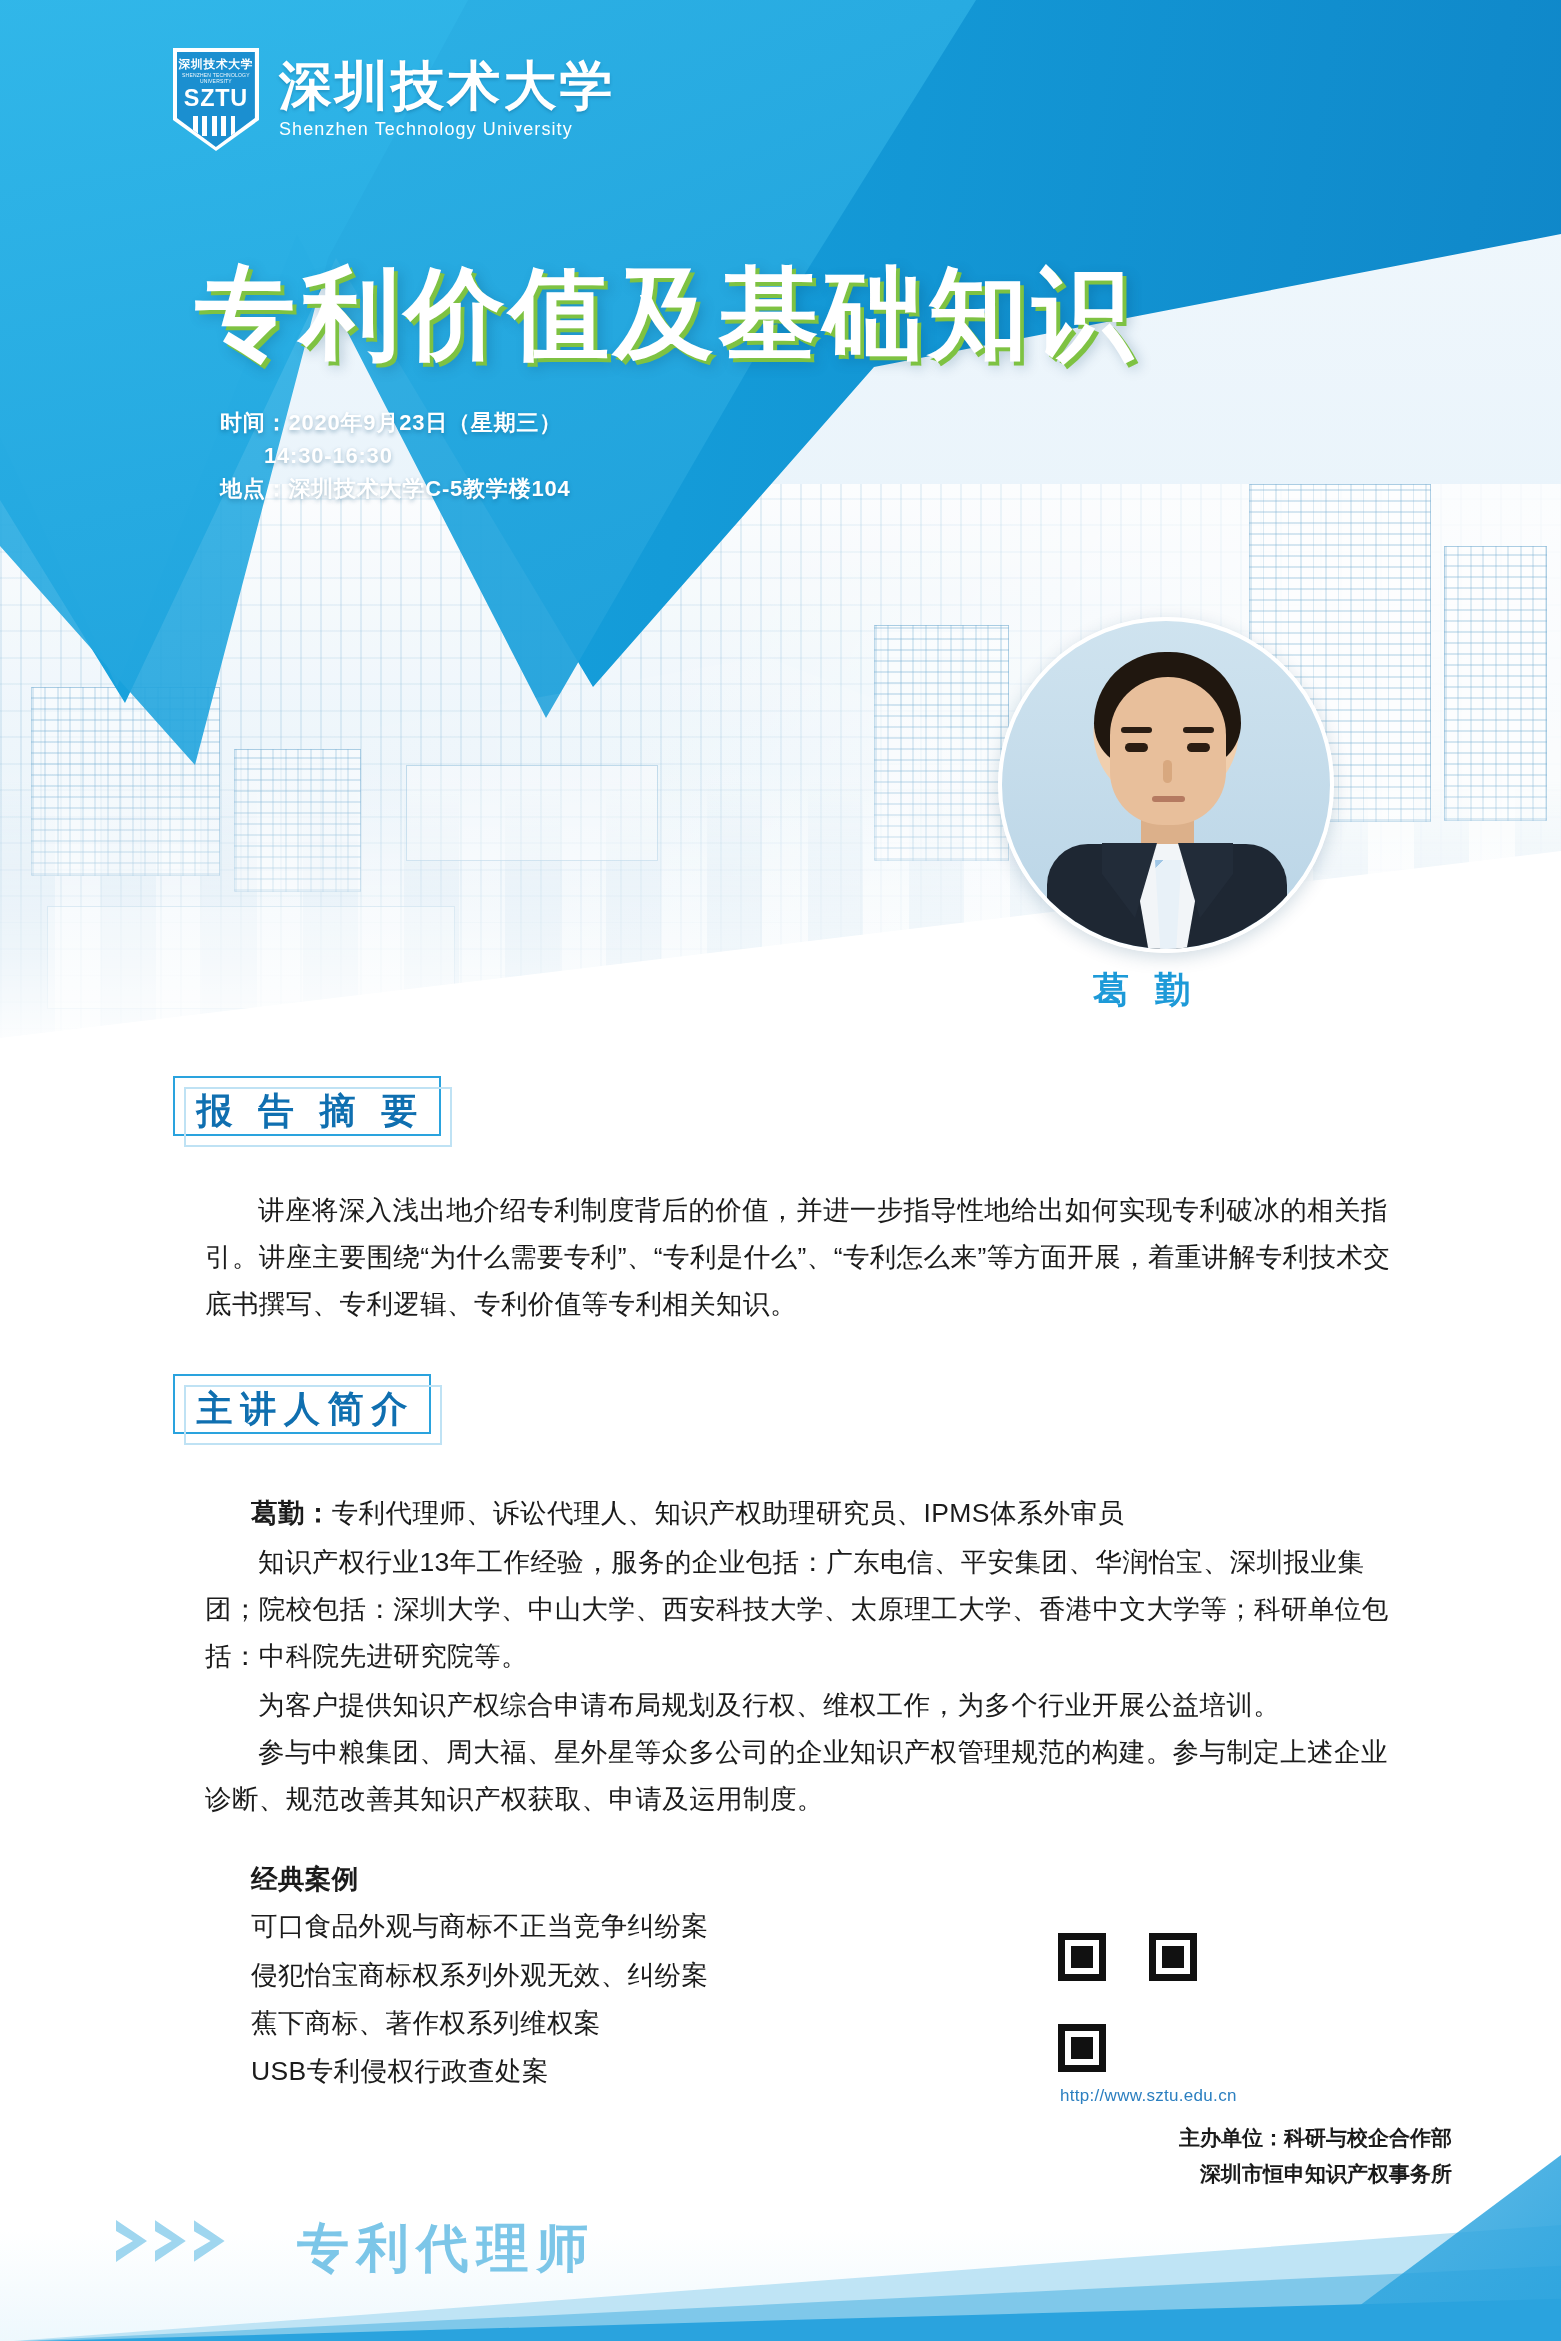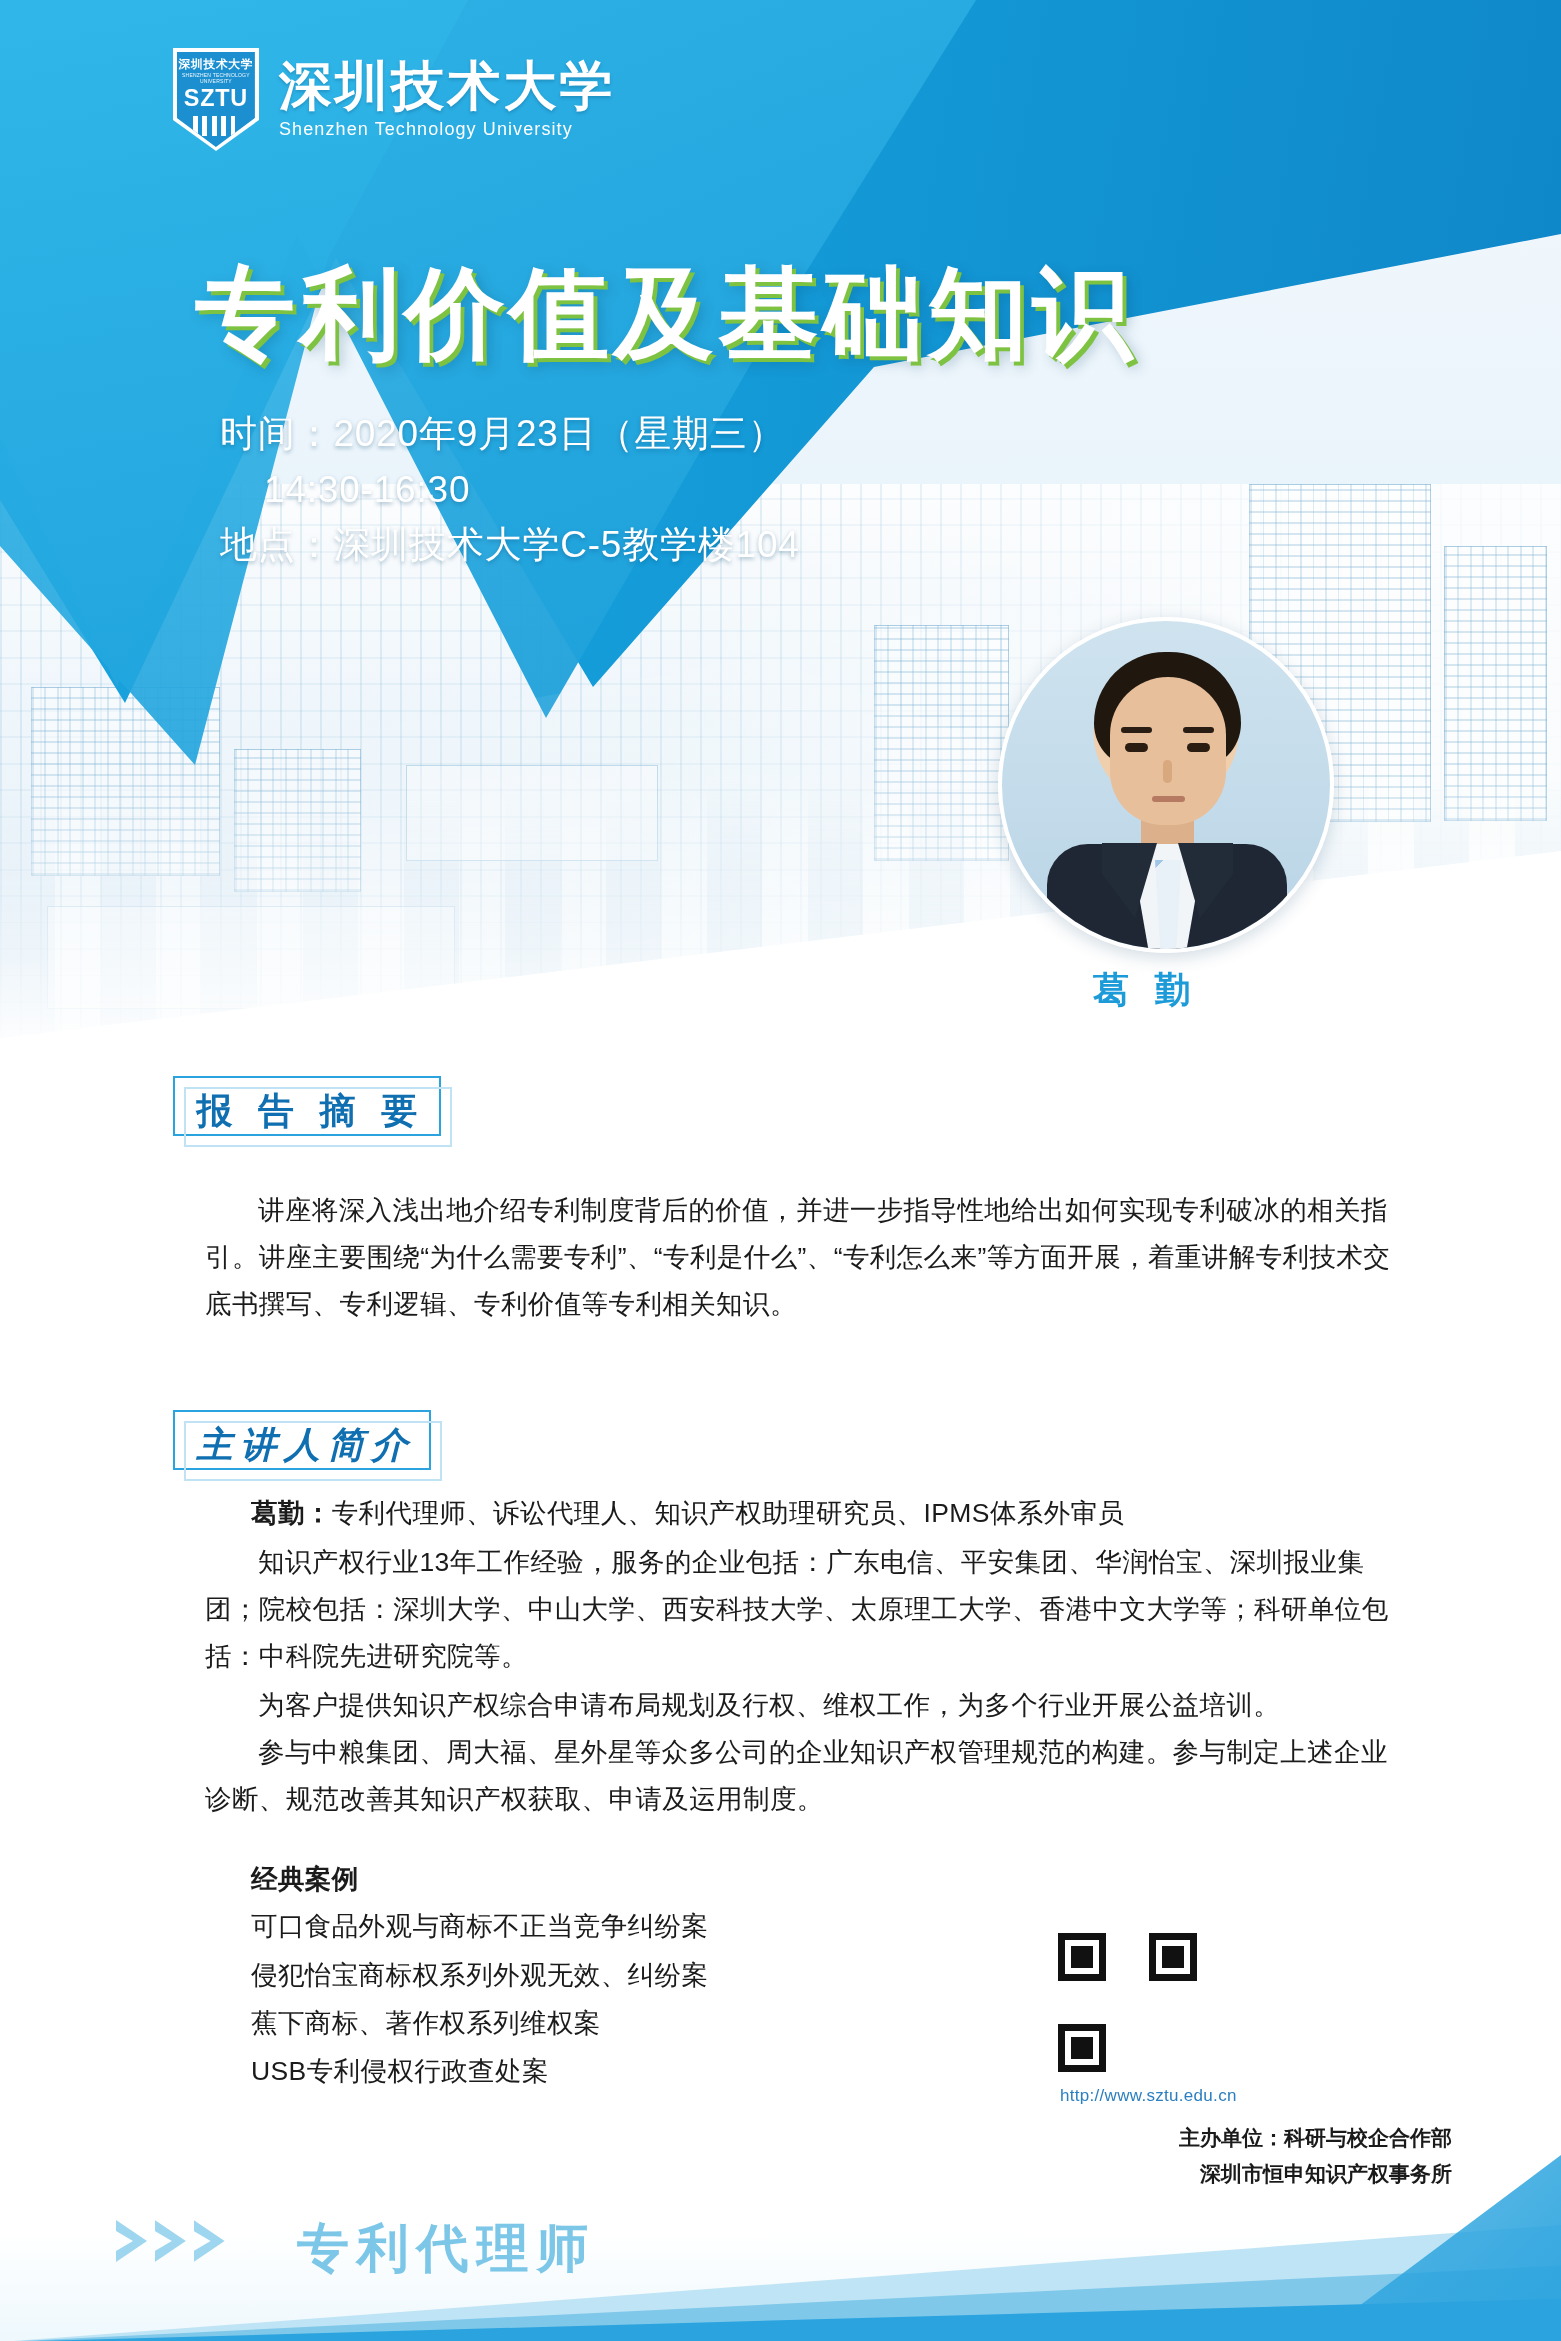--- a/index.html
+++ b/index.html
@@ -123,21 +123,21 @@
 
   
   .title{
     position:absolute;left:195px;top:248px;z-index:14;
     font-size:100px;font-weight:bold;letter-spacing:4.7px;color:#ffffff;
     text-shadow:
       3.9px 3.9px 0 #7ec242,
       6.2px 6.2px 12.5px rgba(0,60,100,.25);
   }
   .meta{position:absolute;left:220px;top:406px;z-index:14;color:#ffffff;}
-  .meta div{font-size:37px;font-weight:normal;line-height:1.5;letter-spacing:0.8px;
+  .meta div{font-size:22px;font-weight:bold;line-height:1.5;letter-spacing:0.8px;
     text-shadow:0 1.6px 4.7px rgba(0,70,110,.35);}
   .meta .indent{margin-left:44px;}
 
   
   .portrait-wrap{position:absolute;left:998px;top:617px;z-index:15;}
   .portrait{
     width:328px;height:328px;border-radius:50%;
     background:
       radial-gradient(circle at 50% 34%, #f0cfae 0 72px, rgba(240,207,174,0) 73px),
       linear-gradient(180deg,#cfe3ef 0%, #b9d4e6 100%);
@@ -323,21 +323,21 @@
       <div class="p-mouth"></div>
     </div>
   </div>
   <div class="speaker-name">葛 勤</div>
 
   <div class="sec" style="left:173px;top:1076px;">
     <div class="sec-box"><div class="sec-title">报 告 摘 要</div></div>
   </div>
   <div class="para indent2" style="left:205px;top:1187px;width:1187px;">讲座将深入浅出地介绍专利制度背后的价值，并进一步指导性地给出如何实现专利破冰的相关指引。讲座主要围绕“为什么需要专利”、“专利是什么”、“专利怎么来”等方面开展，着重讲解专利技术交底书撰写、专利逻辑、专利价值等专利相关知识。</div>
 
-  <div class="sec" style="left:173px;top:1410px;font-style:italic;">
+  <div class="sec" style="left:173px;top:1374px;">
     <div class="sec-box"><div class="sec-title">主讲人简介</div></div>
   </div>
 
   <div class="para" style="left:251px;top:1490px;width:1171px;">
     <span class="bold">葛勤：</span><span>专利代理师、诉讼代理人、知识产权助理研究员、IPMS体系外审员</span>
   </div>
 
   <div class="para indent2" style="left:205px;top:1539px;width:1187px;">知识产权行业13年工作经验，服务的企业包括：广东电信、平安集团、华润怡宝、深圳报业集团；院校包括：深圳大学、中山大学、西安科技大学、太原理工大学、香港中文大学等；科研单位包括：中科院先进研究院等。</div>
 
   <div class="para indent2" style="left:205px;top:1682px;width:1187px;">为客户提供知识产权综合申请布局规划及行权、维权工作，为多个行业开展公益培训。</div>

